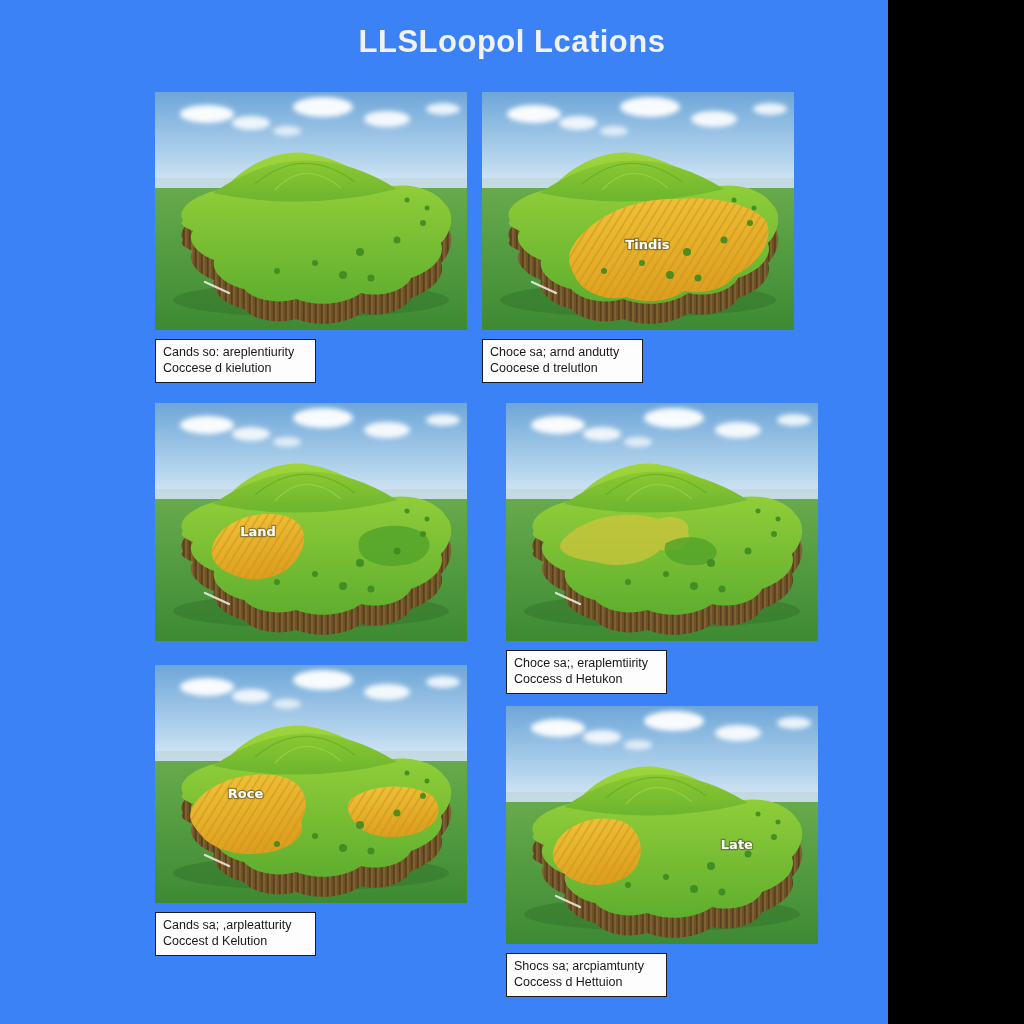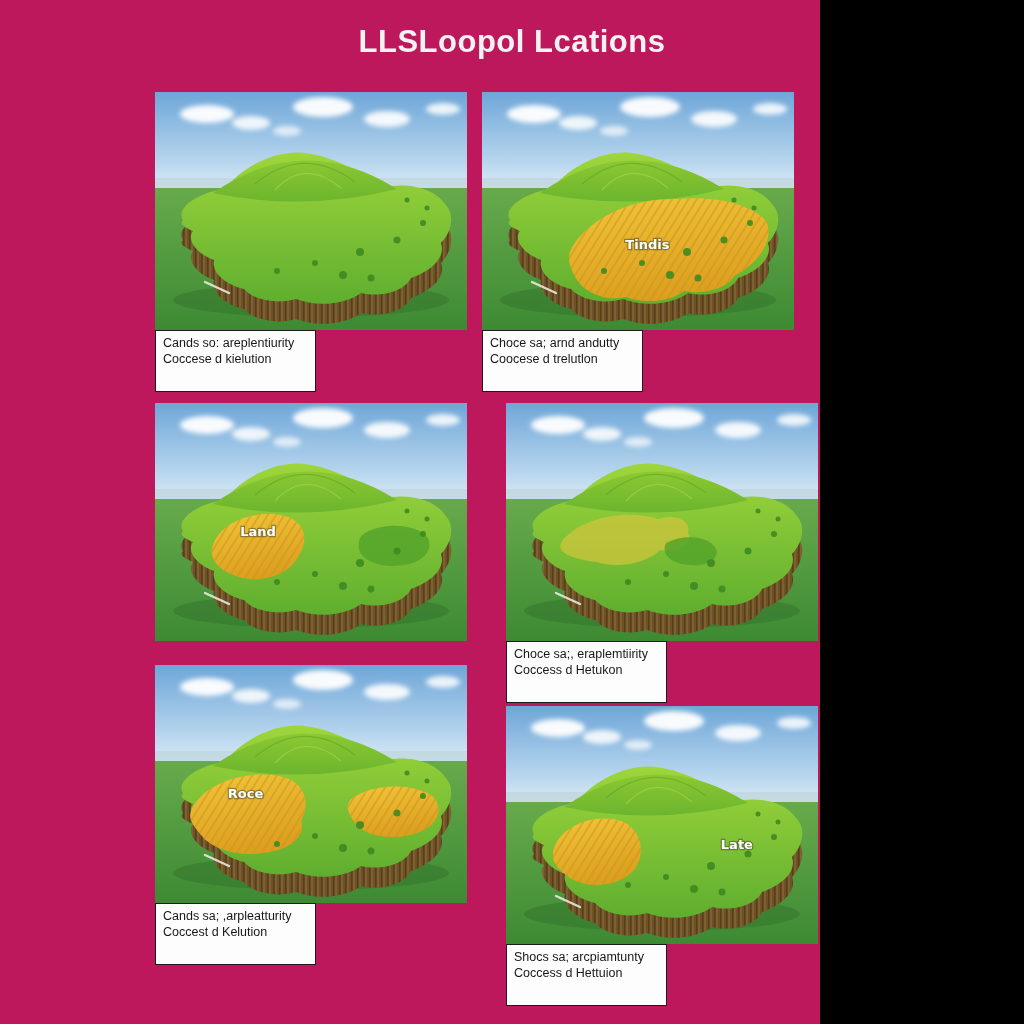--- a/index.html
+++ b/index.html
@@ -1,23 +1,23 @@
 <!DOCTYPE html>
 <html><head>
 <meta charset="utf-8">
 <style>
   html,body{margin:0;padding:0;background:#000;}
-  .stage{position:relative;width:820px;height:1024px;background:#be185d;overflow:hidden;
+  .stage{position:relative;width:888px;height:1024px;background:#3b82f6;overflow:hidden;
          font-family:"Liberation Sans",sans-serif;}
   .page-title{position:absolute;top:24px;left:0;width:1024px;text-align:center;
               font-size:31px;font-weight:bold;letter-spacing:.5px;color:#f2f2f2;margin:0;}
   .panel{position:absolute;width:312px;margin:0;}
   .panel svg{display:block;width:312px;height:238px;}
-  .caption{width:161px;box-sizing:border-box;background:#fdfdfd;
-           border:1.5px solid #1b1b1b;padding:4px 7px 23px 7px;}
+  .caption{margin-top:9px;width:161px;box-sizing:border-box;background:#fdfdfd;
+           border:1.5px solid #1b1b1b;padding:4px 7px 5px 7px;}
   .cap-line{font-size:12.5px;line-height:1.3;color:#171717;white-space:nowrap;
             font-family:"Liberation Sans",sans-serif;}
   .field-label{font-family:"DejaVu Sans",sans-serif;font-weight:bold;}
 </style>
 </head>
 <body>
 
 <div class="stage">
   <h1 class="page-title">LLSLoopol Lcations</h1>
   <div id="panels">

